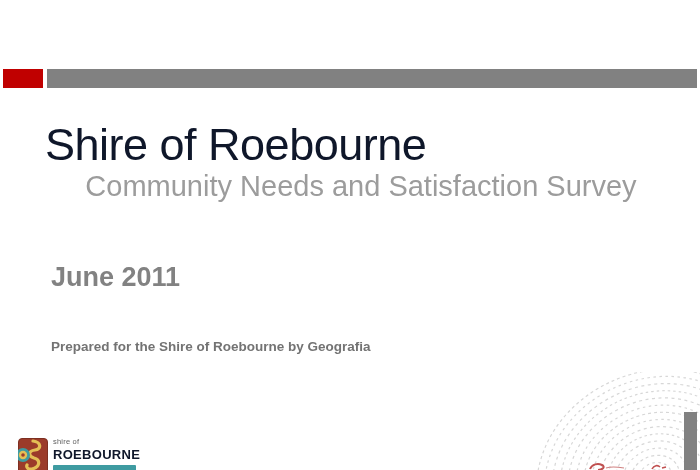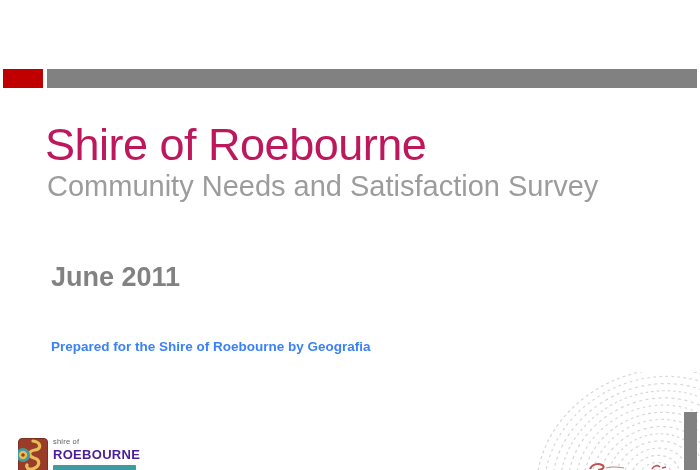--- a/index.html
+++ b/index.html
@@ -22,57 +22,58 @@
     background: #818181;
   }
   
   .title-block {
     position: absolute; left: 45px; top: 122px;
     width: 630px;
   }
   .slide-title {
     font-size: 45px; line-height: 1.02;
     font-weight: normal;
-    color: #be185d;
+    color: #0f172a;
     margin: 0; padding: 0;
     letter-spacing: -0.5px;
     white-space: nowrap;
   }
   .slide-subtitle {
     font-size: 29px; line-height: 1.15;
     font-weight: normal;
     color: #9c9c9c;
     margin: 2px 0 0 2px; padding: 0;
     white-space: nowrap;
+    text-align: center;
   }
   .slide-date {
     position: absolute; left: 51px; top: 262px;
     font-size: 27px; font-weight: bold;
     color: #828282;
     white-space: nowrap;
   }
   .prepared-line {
     position: absolute; left: 51px; top: 339px;
     font-size: 13.5px; font-weight: bold;
-    color: #3b82f6;
+    color: #737373;
     white-space: nowrap;
   }
   
   .shire-logo {
     position: absolute; left: 18px; top: 438px;
     display: flex; align-items: flex-start;
   }
   .logo-icon { width: 30px; height: 36px; flex: 0 0 auto; }
   .logo-text { margin-left: 5px; }
   .logo-shire-of {
     font-size: 7.5px; color: #5f5f5f; line-height: 1;
     margin-top: 0; letter-spacing: 0.2px;
   }
   .logo-roebourne {
-    font-size: 13px; font-weight: bold; color: #4c1d95;
+    font-size: 13px; font-weight: bold; color: #0f172a;
     line-height: 1.1; letter-spacing: 0.3px;
     margin-top: 2px; white-space: nowrap;
   }
   .logo-tagline-bar {
     margin-top: 3px;
     width: 83px; height: 8px;
     background: #3e9ba1;
     border-radius: 1px;
   }
   

